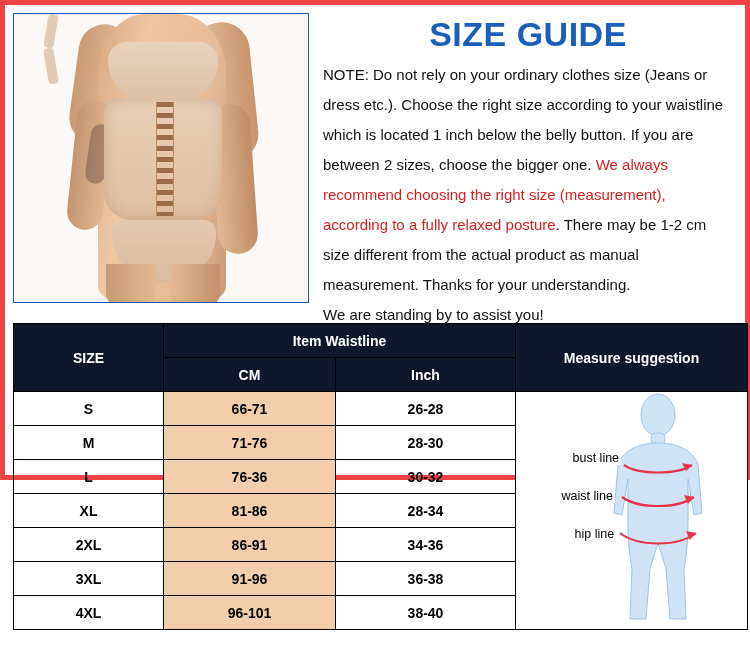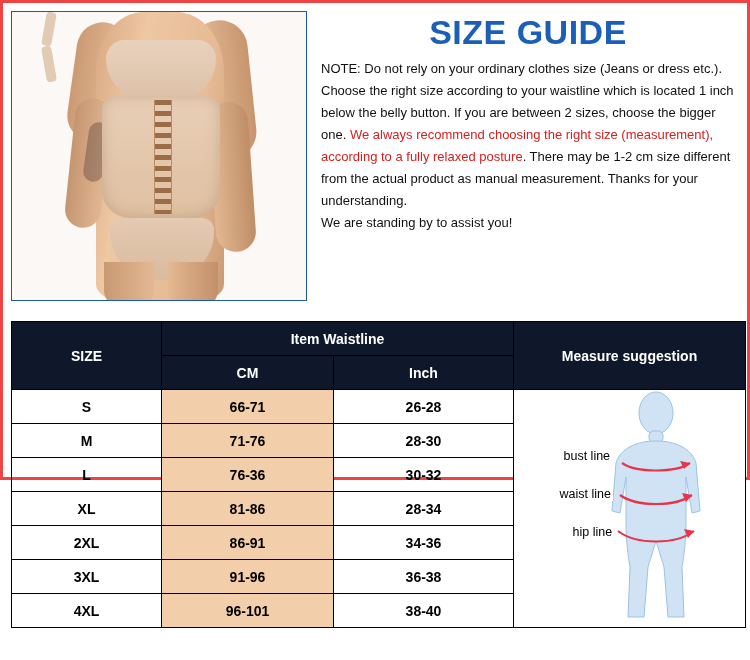--- a/index.html
+++ b/index.html
@@ -12,21 +12,21 @@
     background: #ffffff;
     font-family: "Liberation Sans", sans-serif;
     color: #000000;
     overflow: hidden;
   }
   .page {
     position: relative;
     width: 750px;
     height: 480px;
     box-sizing: border-box;
-    border: 3px solid #ef4444;
+    border: 5px solid #ef4444;
   }
 
   
   .top {
     display: flex;
     padding: 8px 8px 0 8px;
     box-sizing: border-box;
     height: 310px;
   }
   .photo-wrap {
@@ -142,22 +142,22 @@
   .title {
     color: #1b5fb8;
     font-size: 34px;
     font-weight: bold;
     letter-spacing: .5px;
     text-align: center;
     margin: 2px 0 6px 0;
     font-family: "Liberation Sans", sans-serif;
   }
   .note-body {
-    font-size: 13px;
-    line-height: 22px;
+    font-size: 15px;
+    line-height: 30px;
     color: #111111;
   }
   .hl { color: #d62020; }
 
   
   .table-wrap {
     position: absolute;
     left: 8px;
     top: 318px;
     width: 734px;
@@ -196,21 +196,21 @@
     margin: 0 auto;
   }
   .fig-label {
     position: absolute;
     font-size: 12.5px;
     font-weight: normal;
     background: #ffffff;
     padding: 0 2px;
     white-space: nowrap;
   }
-  .lbl-bust { left: 46px; top: 58px; }
+  .lbl-bust { left: 53px; top: 58px; }
   .lbl-waist { left: 42px; top: 96px; }
   .lbl-hip { left: 55px; top: 134px; text-align: right; }
 </style>
 </head>
 <body>
 
 <div class="page">
 
   <div class="top">
 

